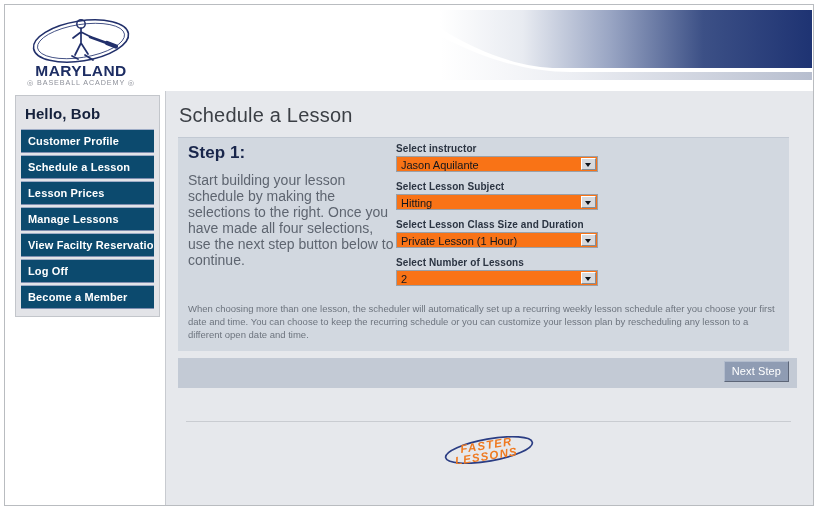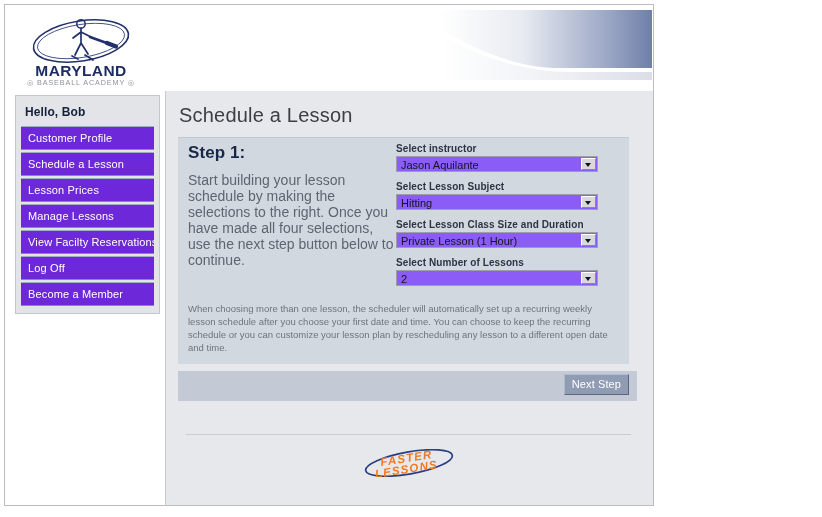--- a/index.html
+++ b/index.html
@@ -11,21 +11,21 @@
     width: 822px;
     height: 517px;
     font-family: "Liberation Sans", sans-serif;
     overflow: hidden;
   }
 
   .page {
     position: absolute;
     left: 4px;
     top: 4px;
-    width: 650px;
+    width: 810px;
     height: 502px;
     background: #ffffff;
     border: 1px solid #b9bcc0;
     box-sizing: border-box;
     overflow: hidden;
   }
 
   
   .header {
     position: relative;
@@ -63,32 +63,32 @@
     position: absolute;
     left: 10px;
     top: 4px;
     width: 145px;
     background: #e3e4e8;
     border: 1px solid #c3c6cb;
     padding: 6px 5px 7px 5px;
     box-sizing: border-box;
   }
   .greet {
-    font-size: 12px;
+    font-size: 15px;
     font-weight: bold;
     color: #15213c;
     padding: 3px 2px 7px 4px;
     letter-spacing: .1px;
   }
   .nav-item {
     display: block;
-    background: #6d28d9;
+    background: #0c4a6e;
     color: #ffffff;
     font-size: 11px;
-    font-weight: normal;
+    font-weight: bold;
     letter-spacing: .15px;
     padding: 5px 4px 5px 7px;
     margin-bottom: 2px;
     border-top: 1px solid #9fadc7;
     border-bottom: 1px solid #7e8eb0;
     cursor: pointer;
     white-space: nowrap;
     overflow: hidden;
   }
   .nav-item:last-child { margin-bottom: 0; }
@@ -147,21 +147,21 @@
     font-size: 10px;
     font-weight: bold;
     color: #2b3442;
     margin-bottom: 2px;
     letter-spacing: .1px;
   }
   .select {
     position: relative;
     width: 202px;
     height: 16px;
-    background: #8b5cf6;
+    background: #f97316;
     border: 1px solid #9aa0a8;
     box-sizing: border-box;
     cursor: pointer;
   }
   .select-value {
     position: absolute;
     left: 4px;
     top: 1px;
     right: 20px;
     font-size: 11px;

